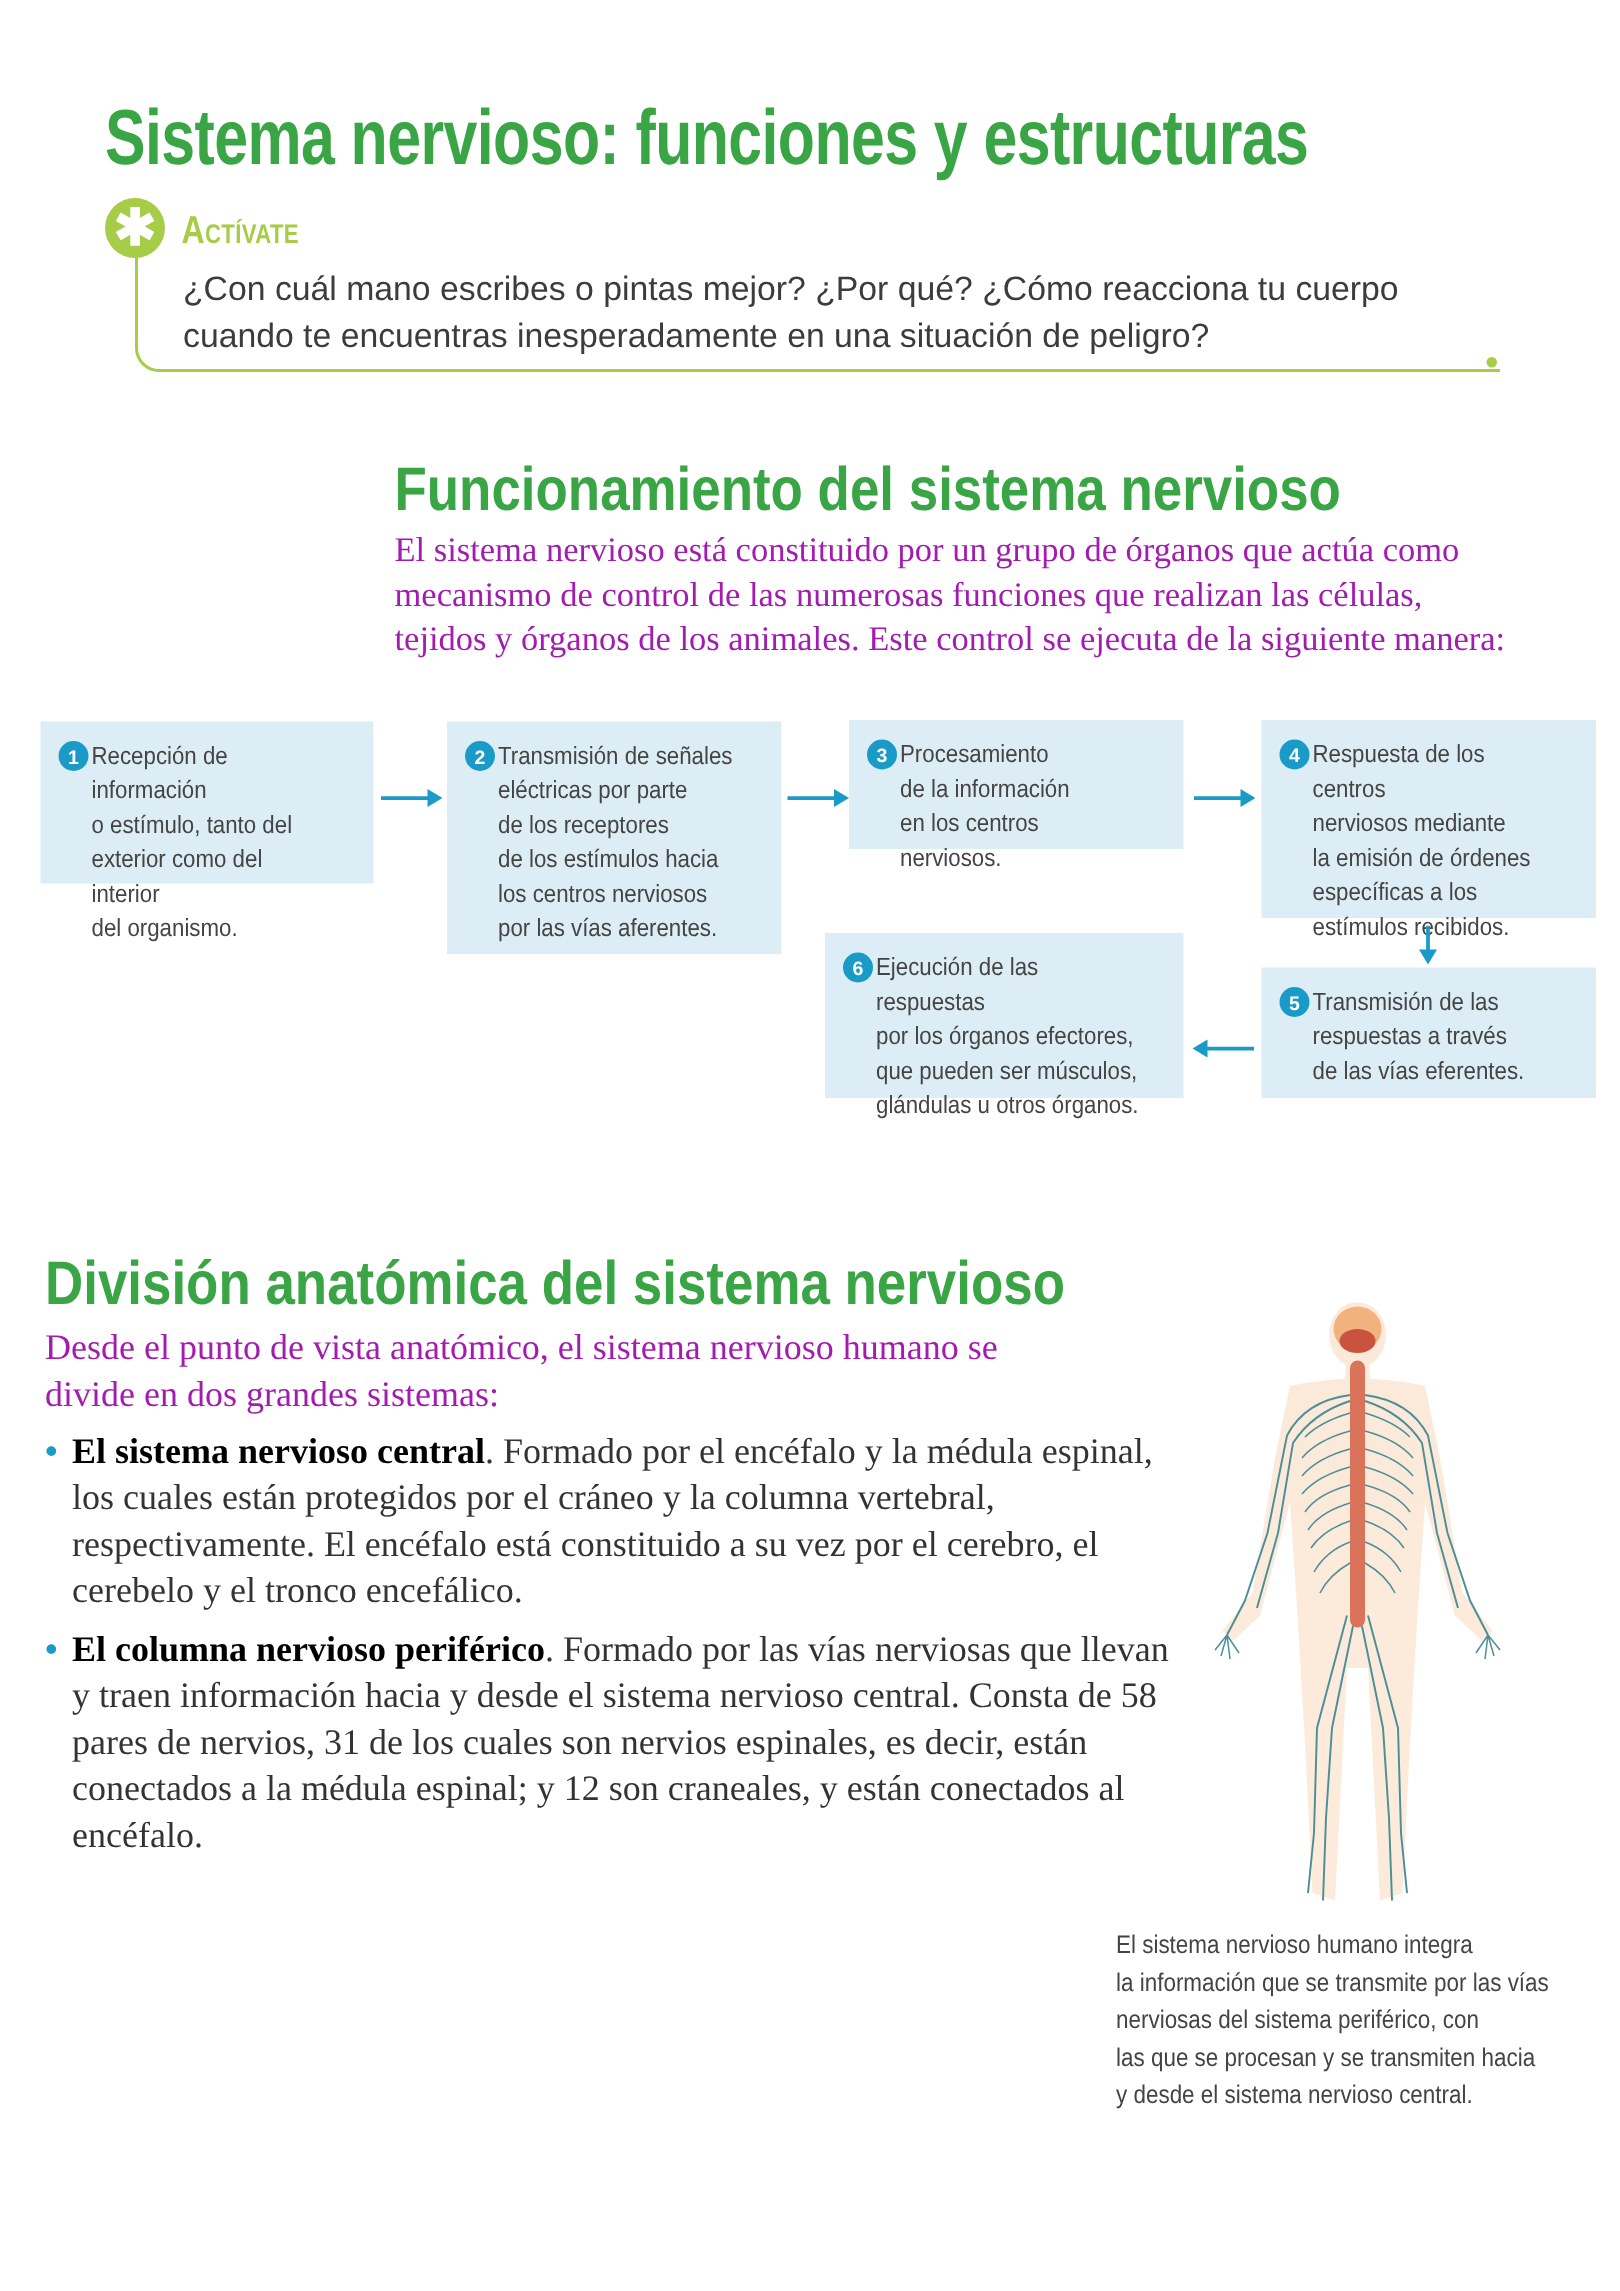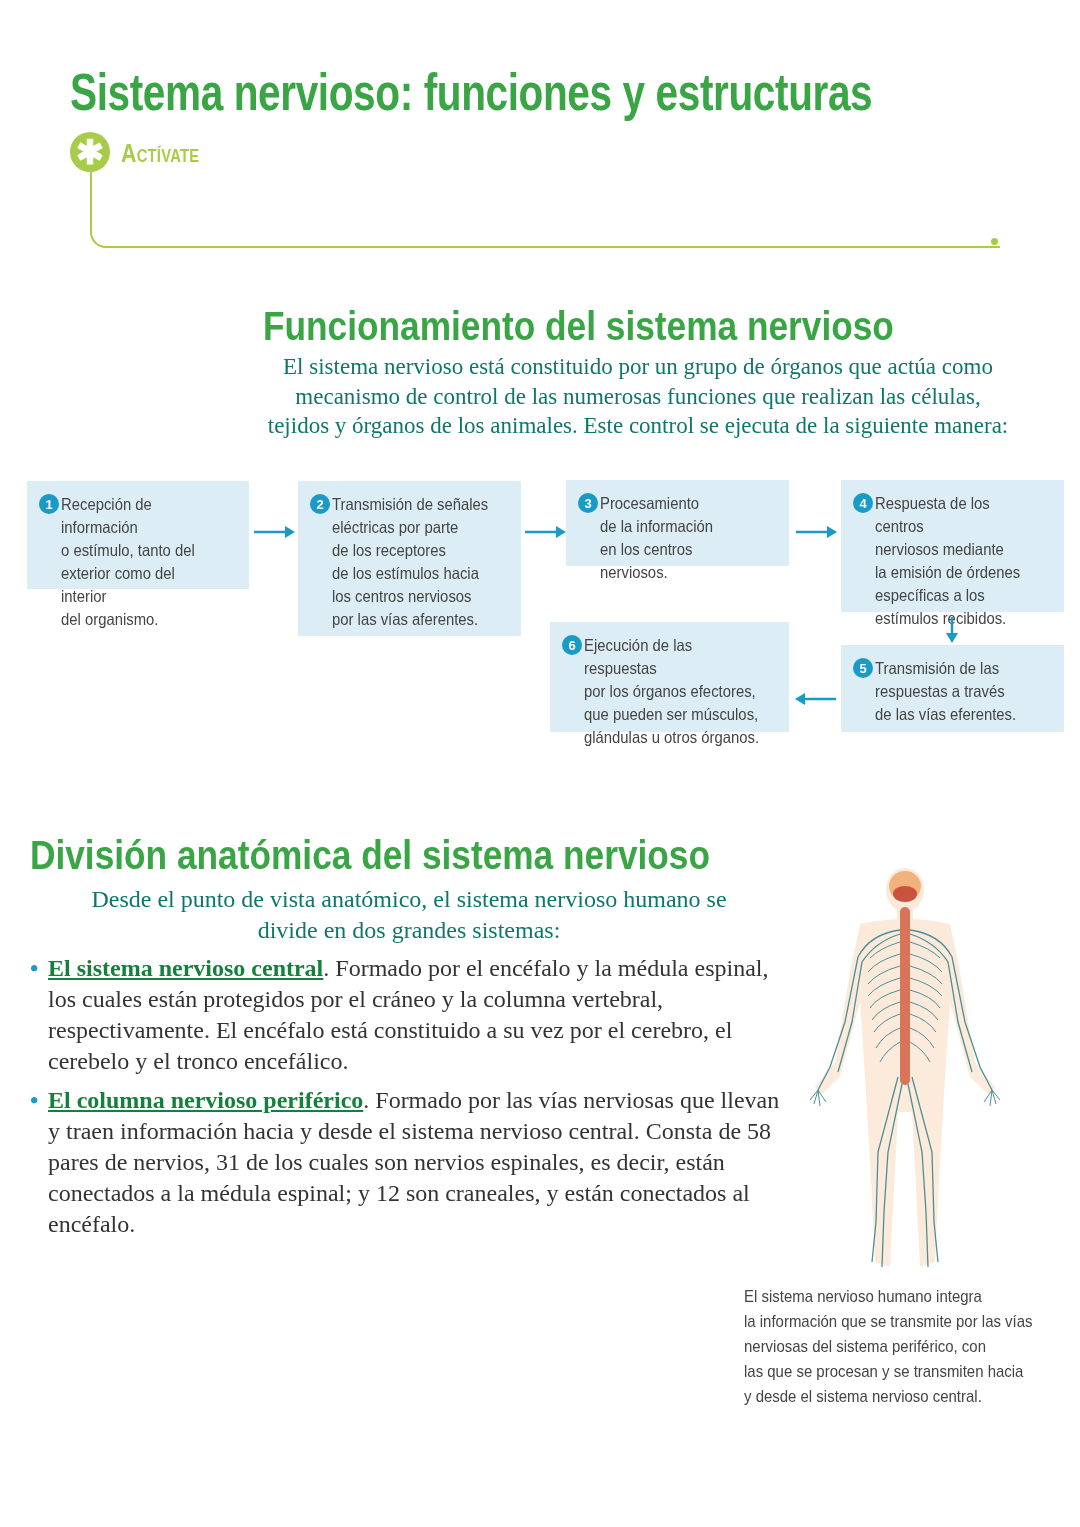--- a/index.html
+++ b/index.html
@@ -38,21 +38,21 @@
   }
 
   
   .h2 {
     position: absolute; font-family: "Liberation Sans", sans-serif;
     font-size: 41px; color: #3aa545; white-space: nowrap;
     transform: scaleX(0.86); transform-origin: left top;
   }
   .body-serif {
     position: absolute; font-family: "Liberation Serif", serif;
-    font-size: 23px; line-height: 29.5px; color: #0f766e; text-align: center;
+    font-size: 23px; line-height: 29.5px; color: #a21caf;
   }
 
   
   .fbox {
     position: absolute; background: #dcedf5;
     font-family: "Liberation Sans", sans-serif; font-size: 16.5px; line-height: 23px; color: #444;
     padding: 12px 8px 10px 12px;
   }
   .fbox .row { display: flex; }
   .fbox .num {
@@ -60,40 +60,41 @@
     font-size: 13px; font-weight: bold; display: flex; align-items: center; justify-content: center;
     margin-top: 1px; margin-right: 2px;
   }
   .fbox .txt { white-space: pre-line; transform: scaleX(0.9); transform-origin: left top; }
   .arrow { position: absolute; }
 
   
   .bullet-list { position: absolute; left: 30px; top: 953px; width: 760px; font-family: "Liberation Serif", serif; font-size: 24px; line-height: 31px; color: #333; }
   .bullet-item { position: relative; padding-left: 18px; margin-bottom: 8px; }
   .bullet-dot { position: absolute; left: 0; top: 0; color: #1a9bc7; font-weight: bold; }
-  .bullet-item b { color: #15803d; text-decoration: underline; }
+  .bullet-item b { color: #000000; }
 
   .figure { position: absolute; left: 800px; top: 862px; width: 210px; height: 420px; }
   .caption {
     position: absolute; left: 744px; top: 1284px; width: 330px;
     font-size: 17px; line-height: 25px; color: #444; white-space: pre-line;
     transform: scaleX(0.88); transform-origin: left top;
   }
 </style>
 </head>
 <body>
 
 <h1 class="page-title">Sistema nervioso: funciones y estructuras</h1>
 
 <div class="activate">
   <div class="activate-line">
     <span class="activate-dot"></span>
   </div>
   <div class="activate-badge">✱</div>
   <div class="activate-label">Actívate</div>
+  <p class="activate-text">¿Con cuál mano escribes o pintas mejor? ¿Por qué? ¿Cómo reacciona tu cuerpo cuando te encuentras inesperadamente en una situación de peligro?</p>
 </div>
 
 <h2 class="h2" style="left:263px; top:303px;">Funcionamiento del sistema nervioso</h2>
 <p class="body-serif" style="left:263px; top:352px; width:750px;">El sistema nervioso está constituido por un grupo de órganos que actúa como mecanismo de control de las numerosas funciones que realizan las células, tejidos y órganos de los animales. Este control se ejecuta de la siguiente manera:</p>
 
 <div class="fbox" style="left:27px; top:481px; width:222px; height:108px;">
   <div class="row">
       <span class="num">1</span>
       <span class="txt">Recepción de información
 o estímulo, tanto del
@@ -167,21 +168,21 @@
   <div class="row">
       <span class="num">6</span>
       <span class="txt">Ejecución de las respuestas
 por los órganos efectores,
 que pueden ser músculos,
 glándulas u otros órganos.</span>
     </div>
 </div>
 
 <h2 class="h2" style="left:30px; top:832px;">División anatómica del sistema nervioso</h2>
-<p class="body-serif" style="left:30px; top:884px; width:700px; font-size:24px; line-height:31px;margin-left:29px;">Desde el punto de vista anatómico, el sistema nervioso humano se divide en dos grandes sistemas:</p>
+<p class="body-serif" style="left:30px; top:884px; width:700px; font-size:24px; line-height:31px;">Desde el punto de vista anatómico, el sistema nervioso humano se divide en dos grandes sistemas:</p>
 
 <div class="bullet-list">
   <div class="bullet-item">
     <span class="bullet-dot">•</span>
     <b>El sistema nervioso central</b><span>. Formado por el encéfalo y la médula espinal, los cuales están protegidos por el cráneo y la columna vertebral, respectivamente. El encéfalo está constituido a su vez por el cerebro, el cerebelo y el tronco encefálico.</span>
   </div>
   <div class="bullet-item">
     <span class="bullet-dot">•</span>
     <b>El columna nervioso periférico</b><span>. Formado por las vías nerviosas que llevan y traen información hacia y desde el sistema nervioso central. Consta de 58 pares de nervios, 31 de los cuales son nervios espinales, es decir, están conectados a la médula espinal; y 12 son craneales, y están conectados al encéfalo.</span>
   </div>

